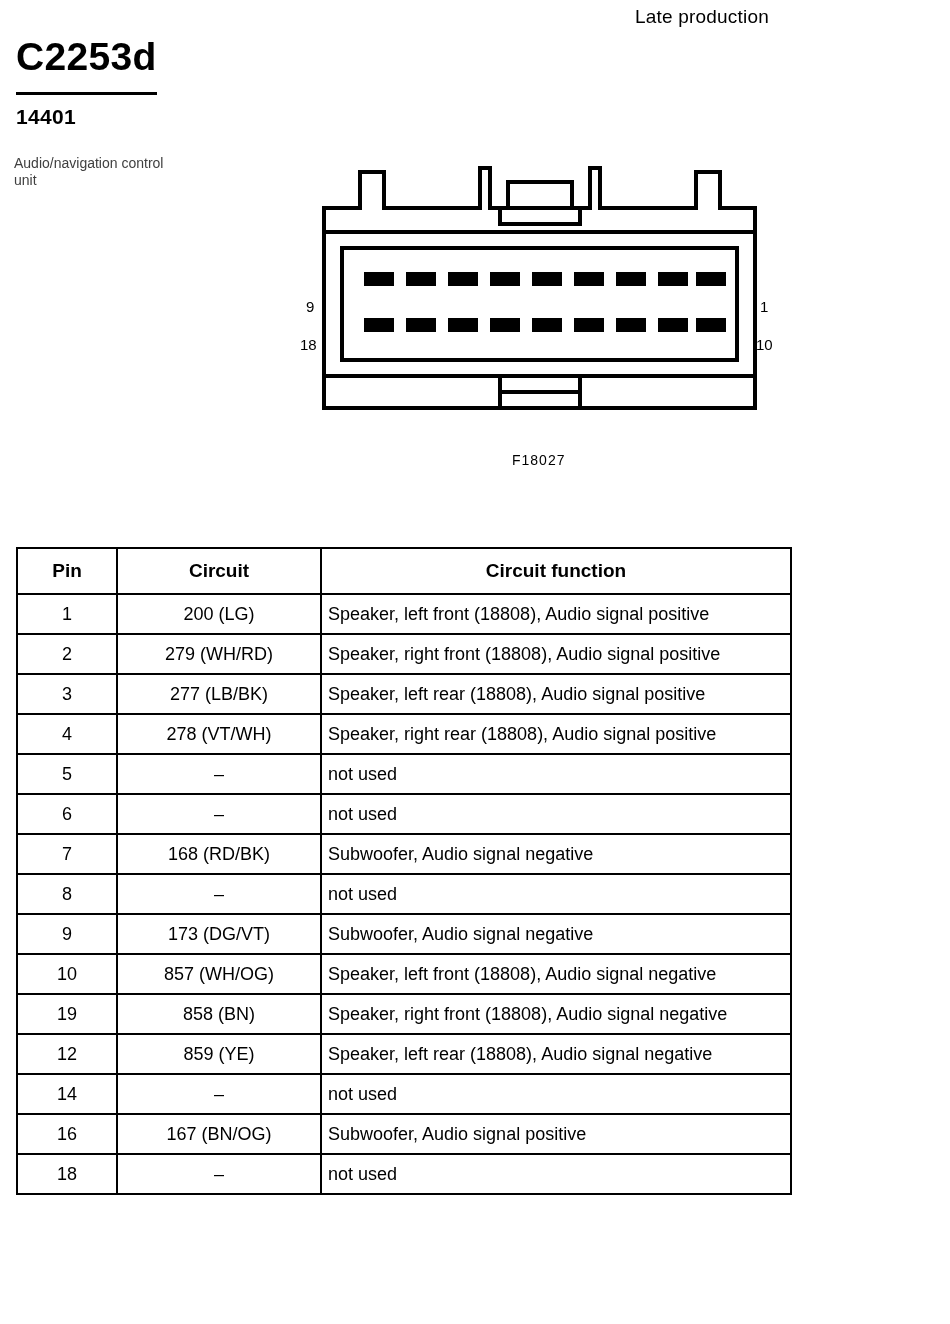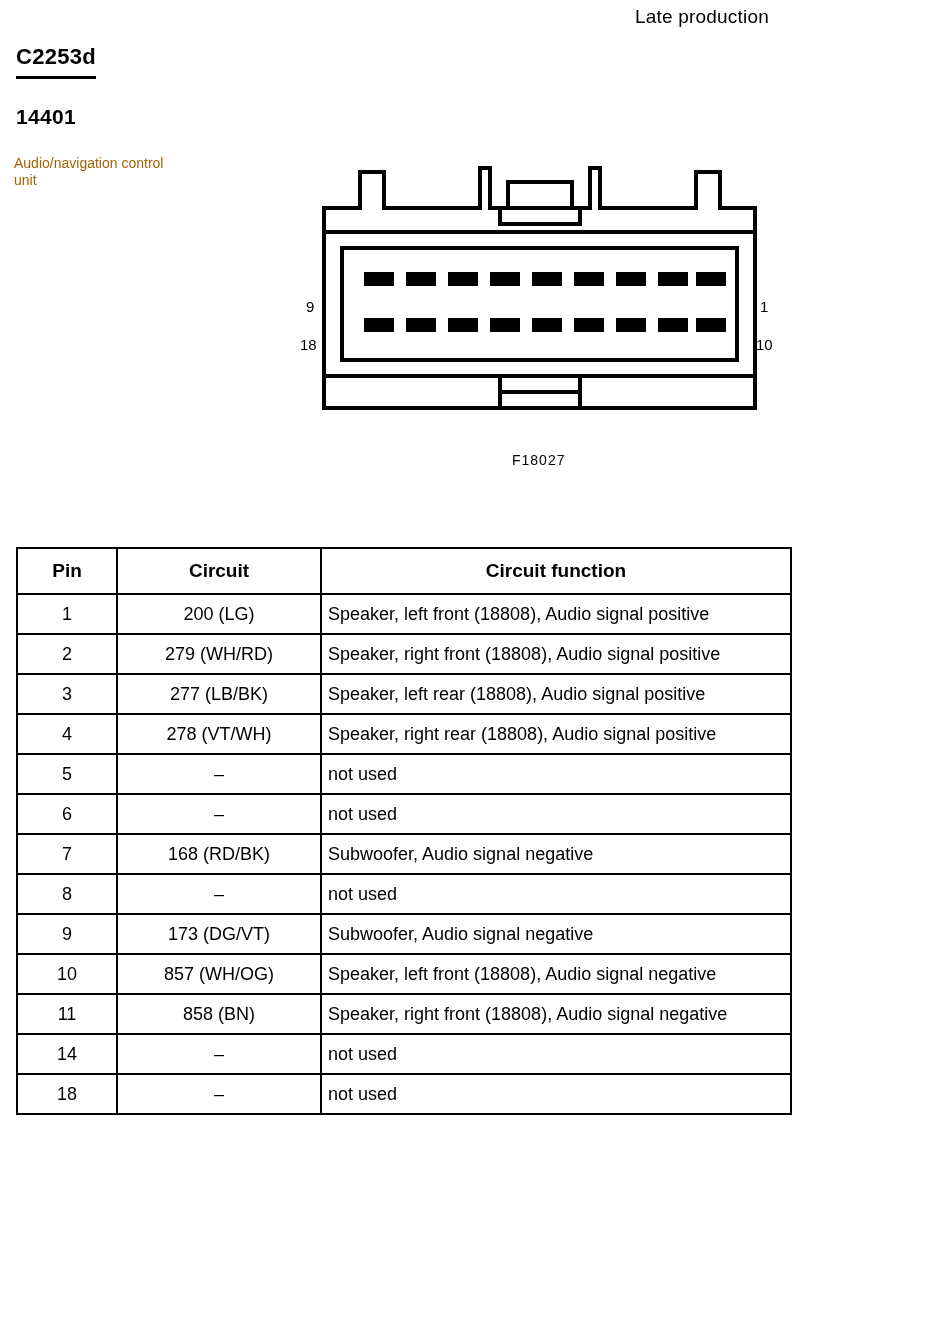--- a/index.html
+++ b/index.html
@@ -21,43 +21,43 @@
     position: absolute;
     left: 635px;
     top: 6px;
     font-size: 19px;
     letter-spacing: 0.2px;
   }
   .connector-id {
     position: absolute;
     left: 16px;
     top: 40px;
-    font-size: 22px;
+    font-size: 39px;
     font-weight: bold;
     letter-spacing: 0.3px;
     border-bottom: 3px solid #000;
-    padding-bottom: 2px;
+    padding-bottom: 18px;
     line-height: 34px;
   }
   .part-number {
     position: absolute;
     left: 16px;
     top: 105px;
     font-size: 21px;
     font-weight: bold;
     letter-spacing: 0.3px;
   }
   .unit-name {
     position: absolute;
     left: 14px;
     top: 155px;
     width: 160px;
     font-size: 14px;
     line-height: 17px;
-    color: #a16207;
+    color: #404040;
   }
 
   
   .connector-wrap {
     position: absolute;
     left: 300px;
     top: 160px;
     width: 480px;
     height: 320px;
   }
@@ -223,28 +223,38 @@
         <td class="col-pin">9</td>
         <td class="col-circuit">173 (DG/VT)</td>
         <td class="col-function">Subwoofer, Audio signal negative</td>
       </tr>
       <tr>
         <td class="col-pin">10</td>
         <td class="col-circuit">857 (WH/OG)</td>
         <td class="col-function">Speaker, left front (18808), Audio signal negative</td>
       </tr>
       <tr>
-        <td class="col-pin">11</td>
+        <td class="col-pin">19</td>
         <td class="col-circuit">858 (BN)</td>
         <td class="col-function">Speaker, right front (18808), Audio signal negative</td>
       </tr>
       <tr>
+        <td class="col-pin">12</td>
+        <td class="col-circuit">859 (YE)</td>
+        <td class="col-function">Speaker, left rear (18808), Audio signal negative</td>
+      </tr>
+      <tr>
         <td class="col-pin">14</td>
         <td class="col-circuit">–</td>
         <td class="col-function">not used</td>
+      </tr>
+      <tr>
+        <td class="col-pin">16</td>
+        <td class="col-circuit">167 (BN/OG)</td>
+        <td class="col-function">Subwoofer, Audio signal positive</td>
       </tr>
       <tr>
         <td class="col-pin">18</td>
         <td class="col-circuit">–</td>
         <td class="col-function">not used</td>
       </tr>
     </tbody>
 </table>
 
 </body></html>

